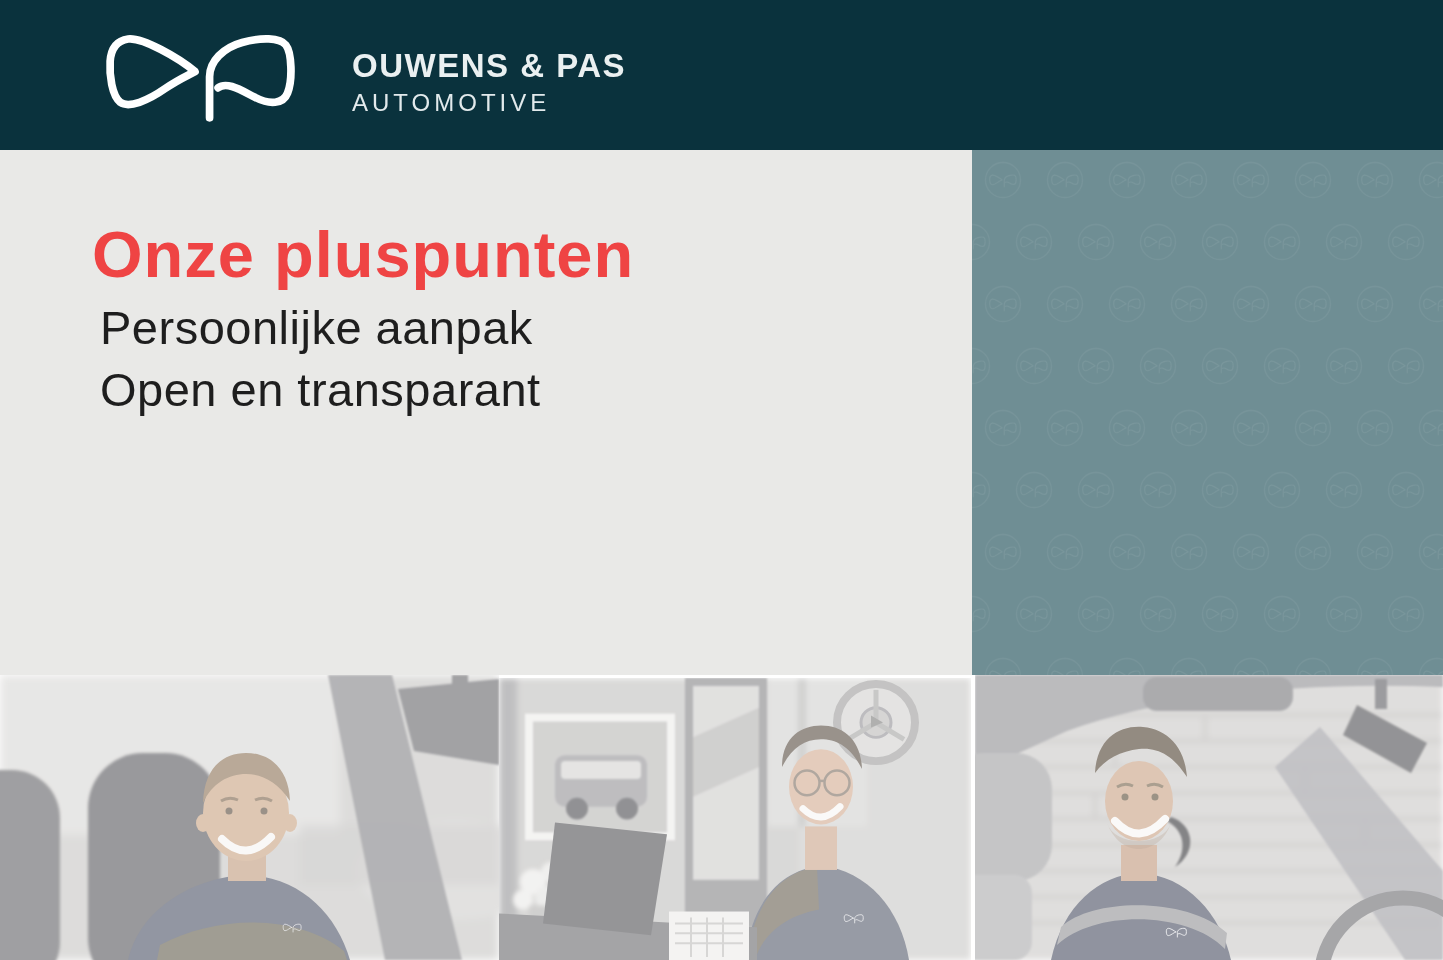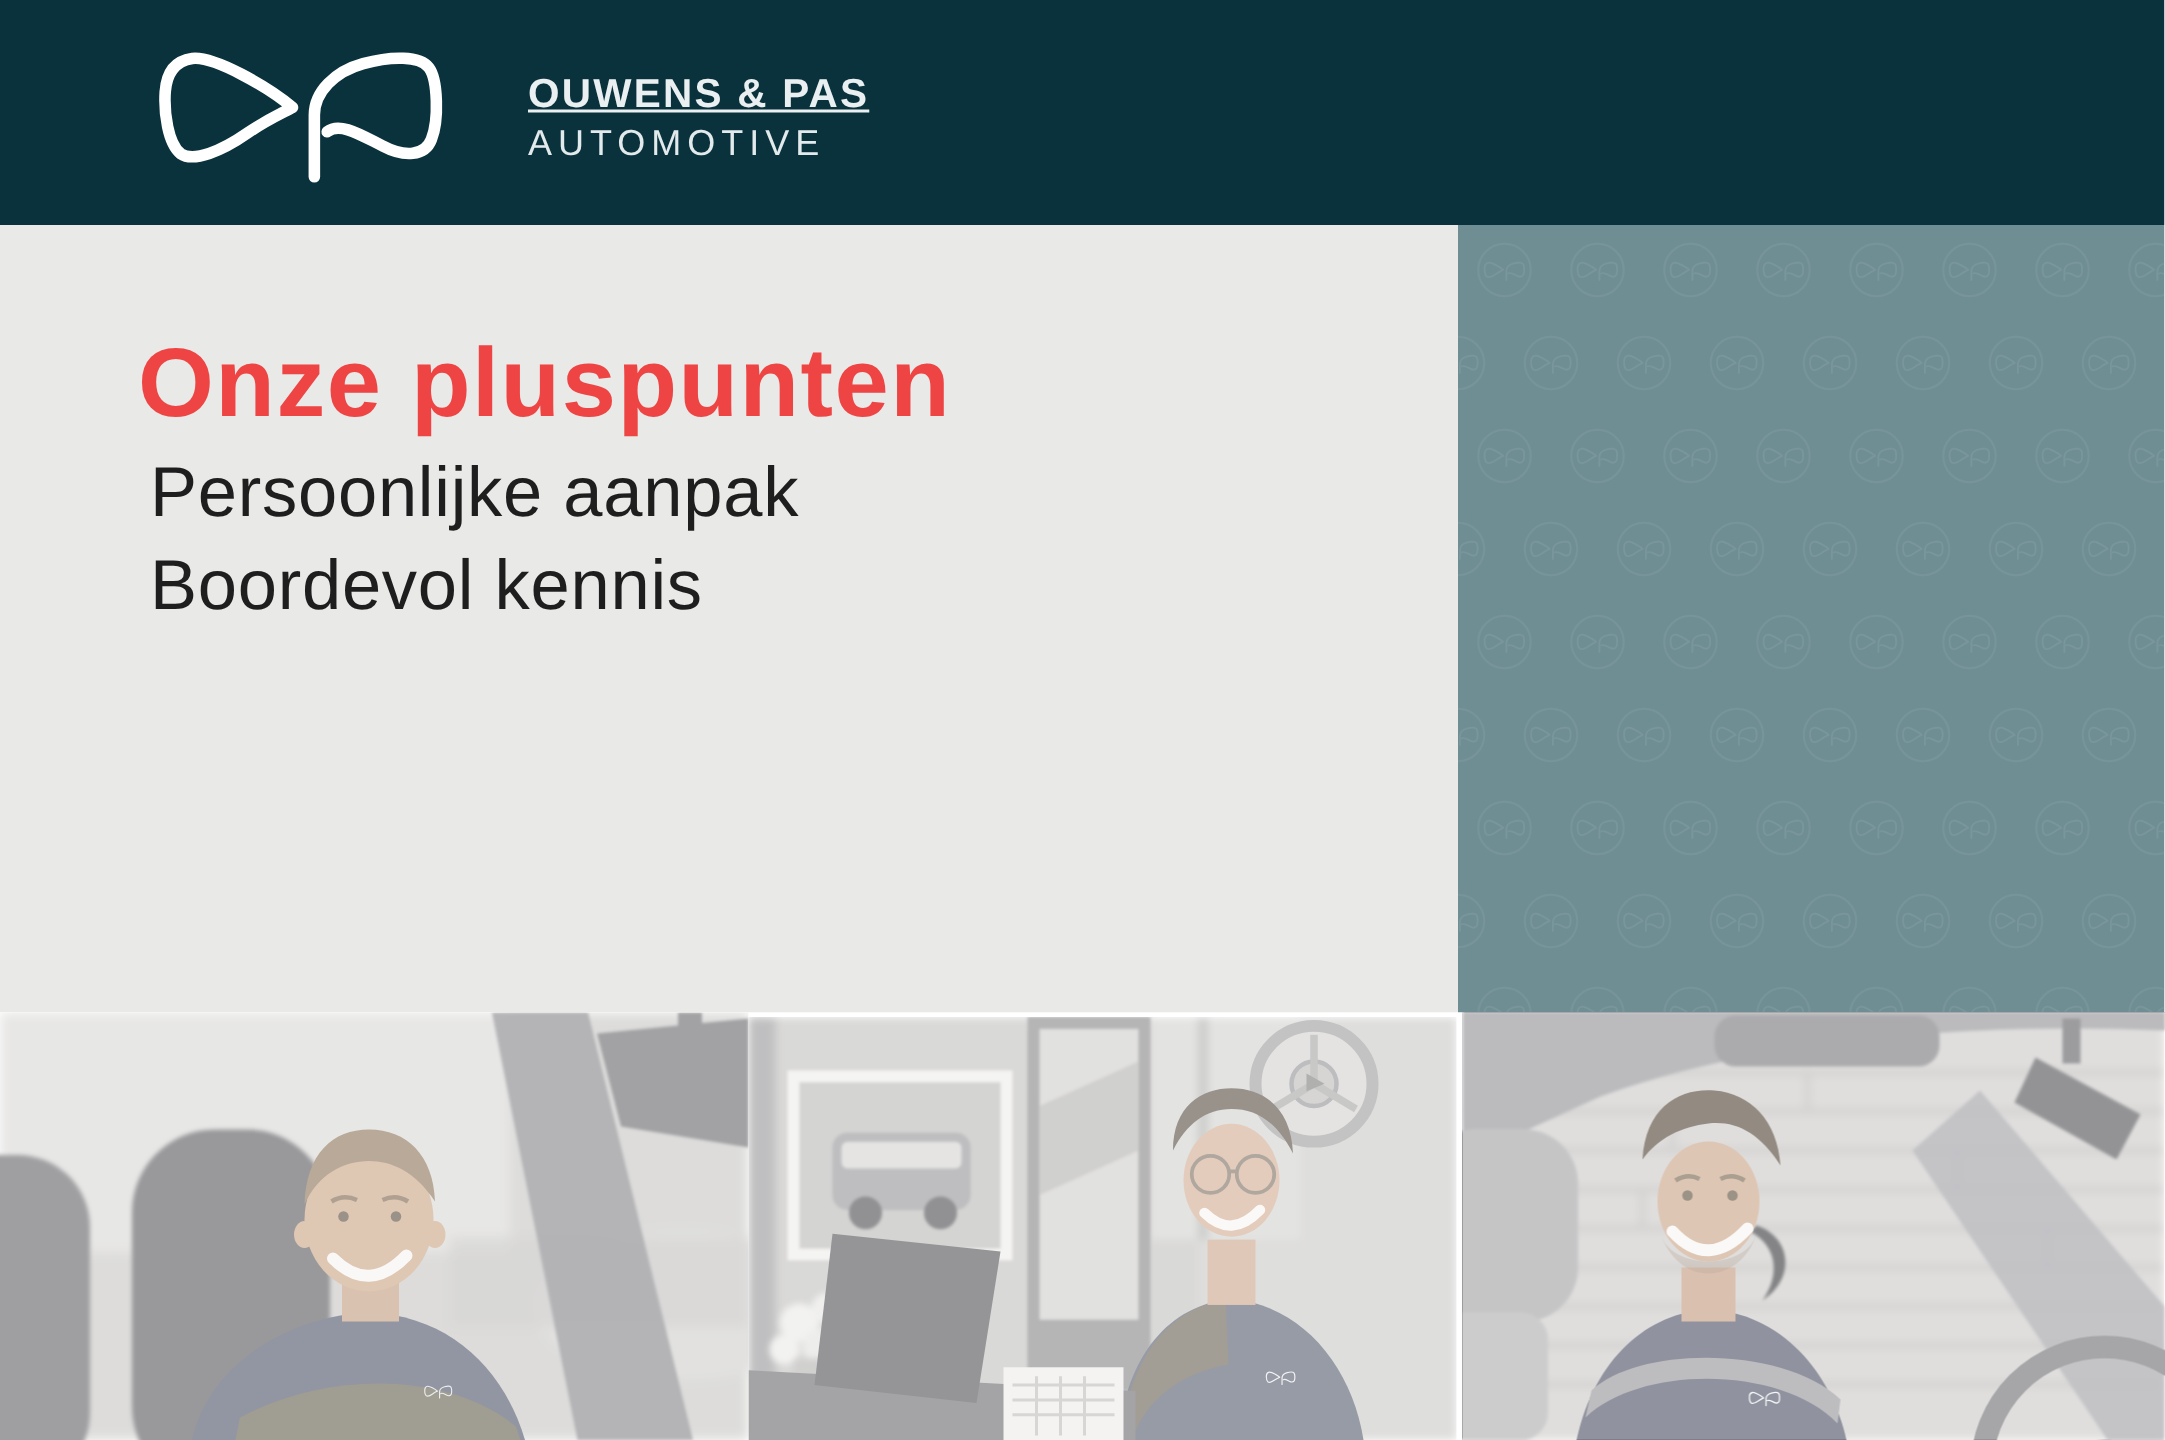--- a/index.html
+++ b/index.html
@@ -10,21 +10,21 @@
   .defs-holder{position:absolute;width:0;height:0;overflow:hidden;}
 
   
   .header{
     position:absolute;left:0;top:0;width:1443px;height:150px;
     background:#0a323d;
   }
   .logo{position:absolute;left:94px;top:27px;width:214px;height:96px;}
   .brand{position:absolute;left:352px;top:47px;color:#eaf0f1;}
   .brand-line1{
-    font-size:27px;font-weight:700;letter-spacing:1.5px;line-height:1.15;text-decoration:underline;
+    font-size:33px;font-weight:700;letter-spacing:1.5px;line-height:1.15;
   }
   .brand-line2{
     font-size:24px;font-weight:300;letter-spacing:4px;line-height:1.15;margin-top:4px;color:#e2eaec;
   }
 
   
   .panel-left{
     position:absolute;left:0;top:150px;width:972px;height:525px;
     background:#e9e9e7;
   }
@@ -76,21 +76,21 @@
   <div class="brand">
     <div class="brand-line1">OUWENS &amp; PAS</div>
     <div class="brand-line2">AUTOMOTIVE</div>
   </div>
 </div>
 
 <div class="panel-left"></div>
 <h1 class="heading">Onze pluspunten</h1>
 <ul class="pluspunten">
   <li>Persoonlijke aanpak</li>
-  <li>Boordevol kennis</li>
+  <li>Open en transparant</li>
 </ul>
 
 <div class="panel-right">
   <svg width="471" height="525">
     <defs>
       <pattern id="tilepat" width="62" height="124" patternUnits="userSpaceOnUse">
         <g style="color:#819ca1" opacity="0.55">
           <circle cx="31" cy="30" r="17.5" fill="none" stroke="currentColor" stroke-width="1.3" opacity="0.75"></circle>
           <use href="#bowtie" transform="translate(16,23.4) scale(0.125)"></use>
           <circle cx="0" cy="92" r="17.5" fill="none" stroke="currentColor" stroke-width="1.3" opacity="0.75"></circle>

